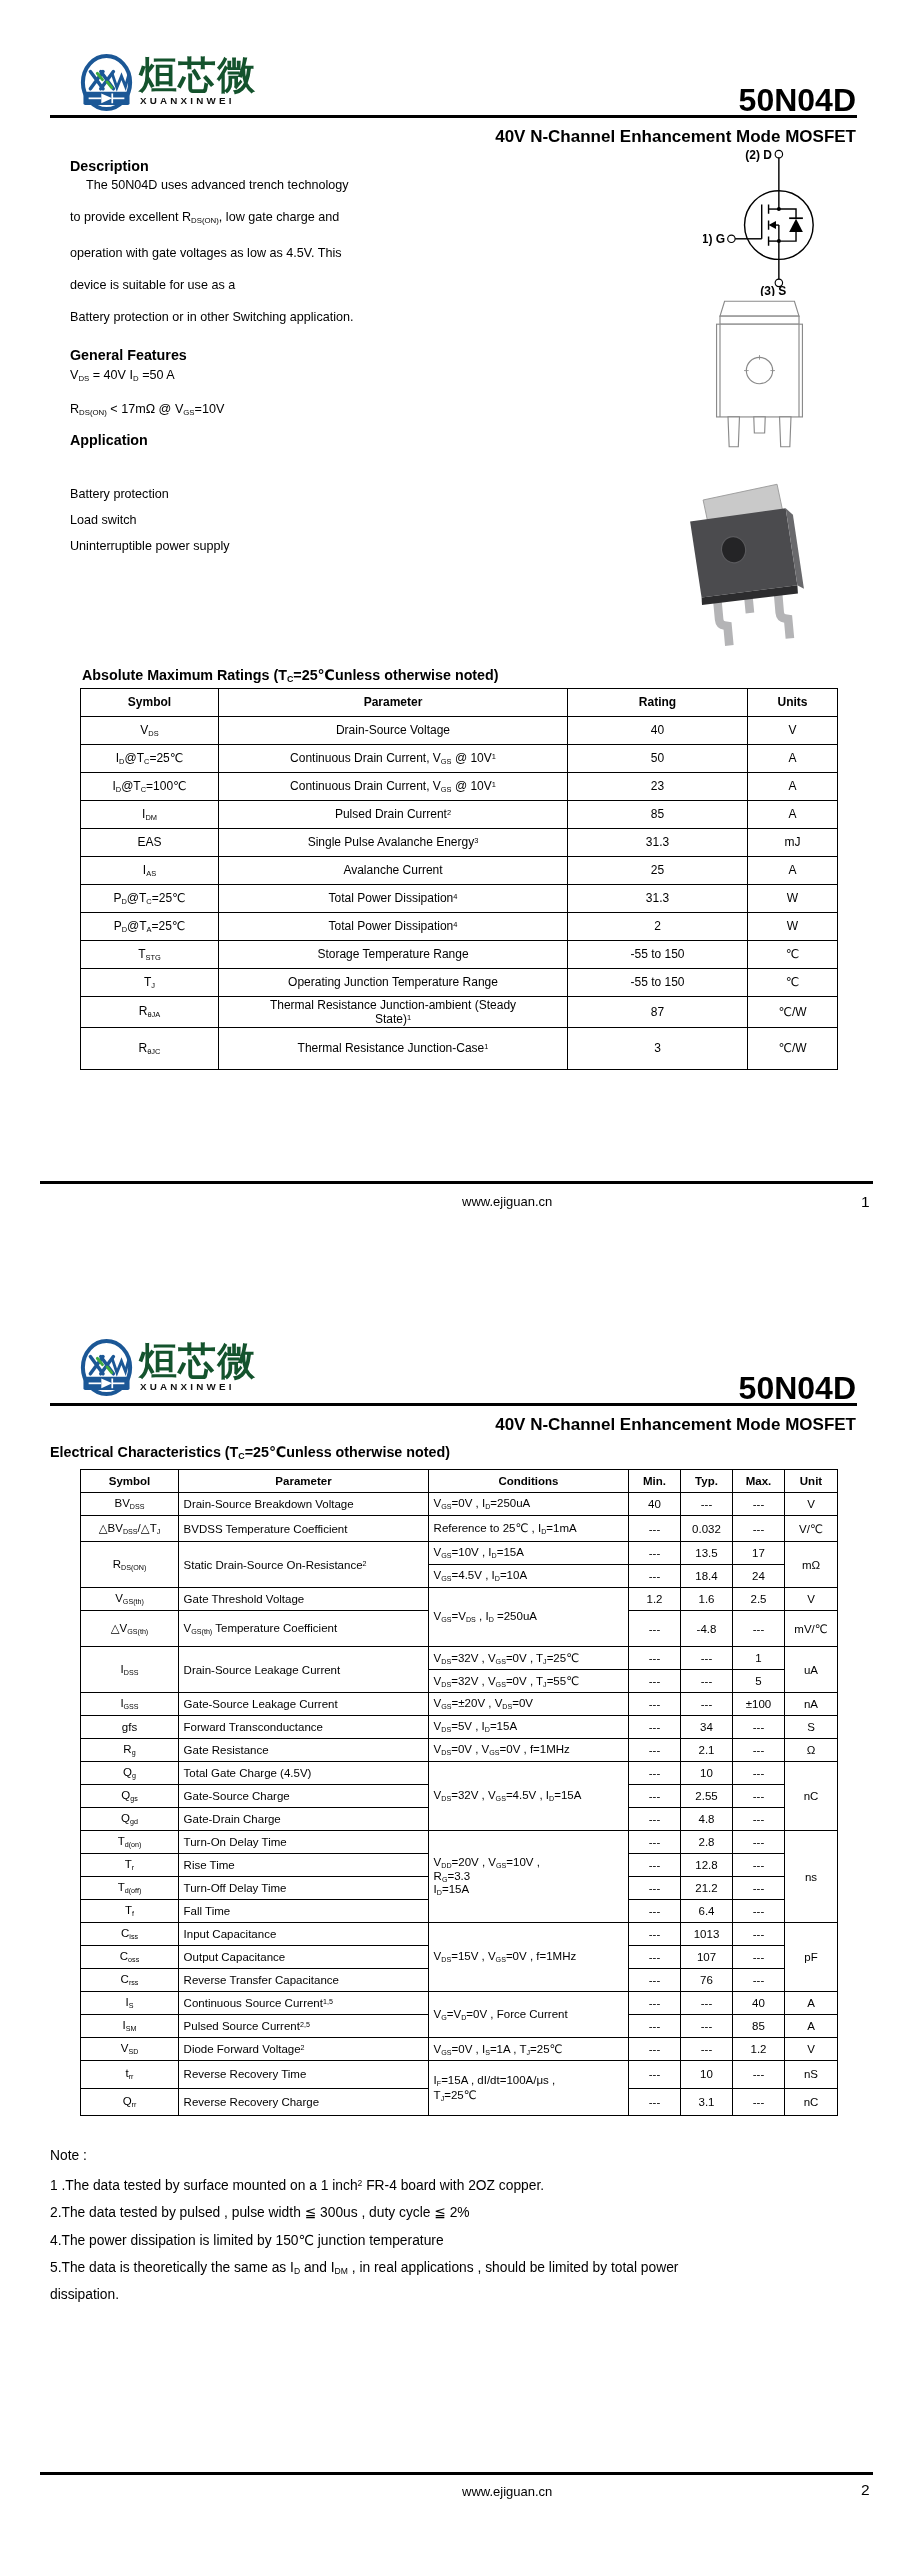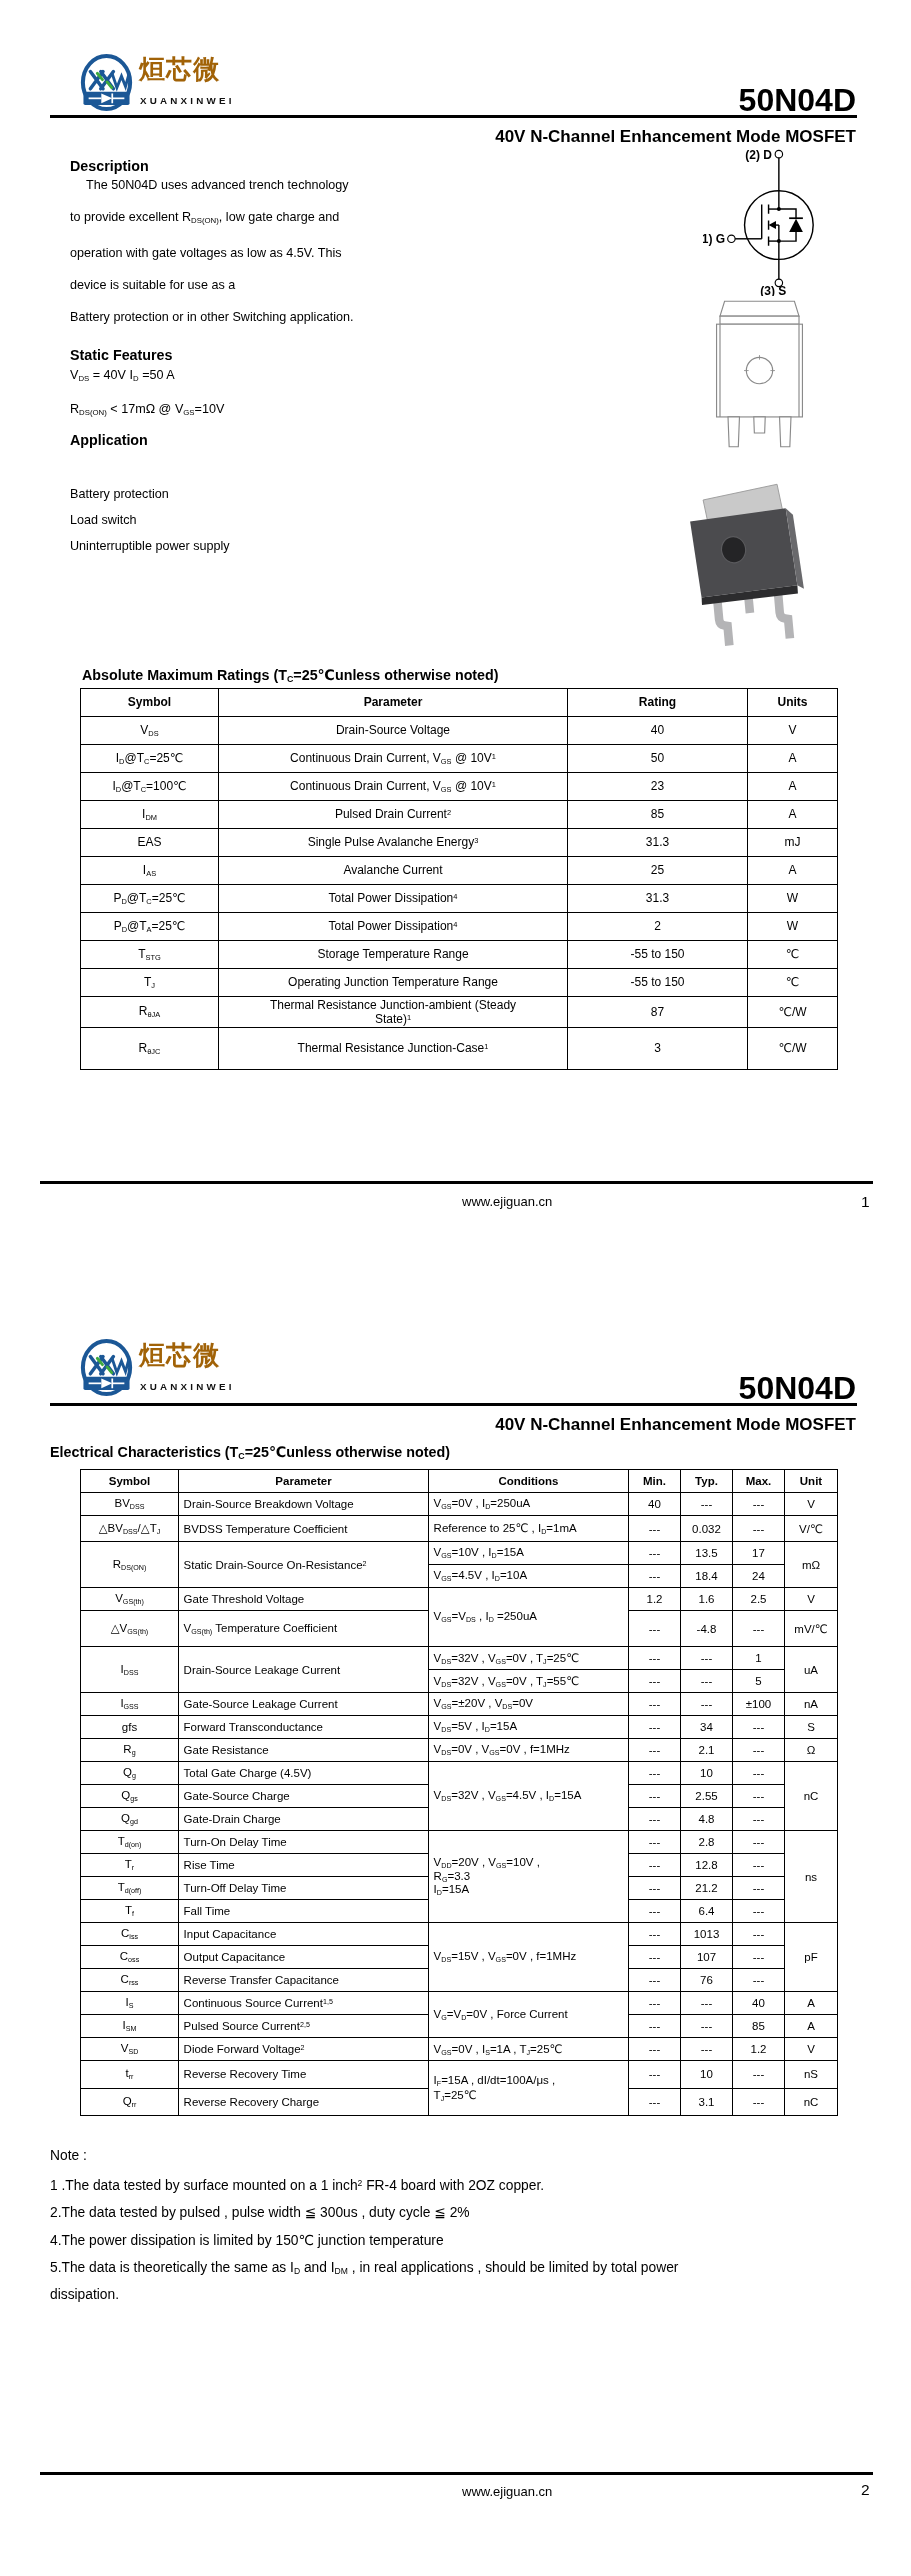--- a/index.html
+++ b/index.html
@@ -5,21 +5,21 @@
   html,body{margin:0;padding:0;}
   body{
     width:911px;height:2576px;background:#fff;color:#000;
     font-family:"Liberation Sans","DejaVu Sans",sans-serif;
     position:relative;
   }
   .page{position:relative;width:911px;height:1288px;background:#fff;overflow:hidden;}
   .abs{position:absolute;}
 
   
-  .logo-cn{font-size:26px;font-weight:bold;letter-spacing:1.1px;color:#a16207;line-height:1;}
+  .logo-cn{font-size:38px;font-weight:bold;letter-spacing:1.1px;color:#14532d;line-height:1;}
   .logo-en{font-size:9.8px;font-weight:bold;letter-spacing:3.2px;color:#111;line-height:1;}
   .part-title{font-size:32px;font-weight:bold;line-height:1;margin-left:7px;}
   .rule{background:#000;height:2.9px;}
   .subtitle{font-size:17px;font-weight:bold;line-height:1;text-align:center;}
 
   .h-section{font-size:14.3px;font-weight:bold;line-height:1;}
   .body-lines div{font-size:12.6px;line-height:32px;white-space:nowrap;}
   .body-lines div:first-child{padding-left:16px;}
   .feat-lines div{font-size:12.6px;line-height:31px;white-space:nowrap;}
   .app-lines div{font-size:12.6px;line-height:26px;white-space:nowrap;}
@@ -88,21 +88,21 @@
 
   <div class="abs h-section" style="left:70px;top:159px;">Description</div>
   <div class="abs body-lines" style="left:70px;top:169px;">
     <div>The  50N04D uses advanced trench technology</div>
     <div>to provide excellent R<sub>DS(ON)</sub>, low gate charge and</div>
     <div>operation with gate voltages as low as 4.5V. This</div>
     <div>device is suitable for use as a</div>
     <div>Battery protection or in other Switching application.</div>
   </div>
 
-  <div class="abs h-section" style="left:70px;top:348px;">Static Features</div>
+  <div class="abs h-section" style="left:70px;top:348px;">General Features</div>
   <div class="abs feat-lines" style="left:70px;top:360px;">
     <div>V<sub>DS</sub> = 40V  I<sub>D</sub> =50 A</div>
     <div>R<sub>DS(ON)</sub> &lt; 17mΩ @ V<sub>GS</sub>=10V</div>
   </div>
 
   <div class="abs h-section" style="left:70px;top:433px;">Application</div>
   <div class="abs app-lines" style="left:70px;top:453px;margin-top:28px;">
     <div>Battery protection</div>
     <div>Load switch</div>
     <div>Uninterruptible power supply</div>

